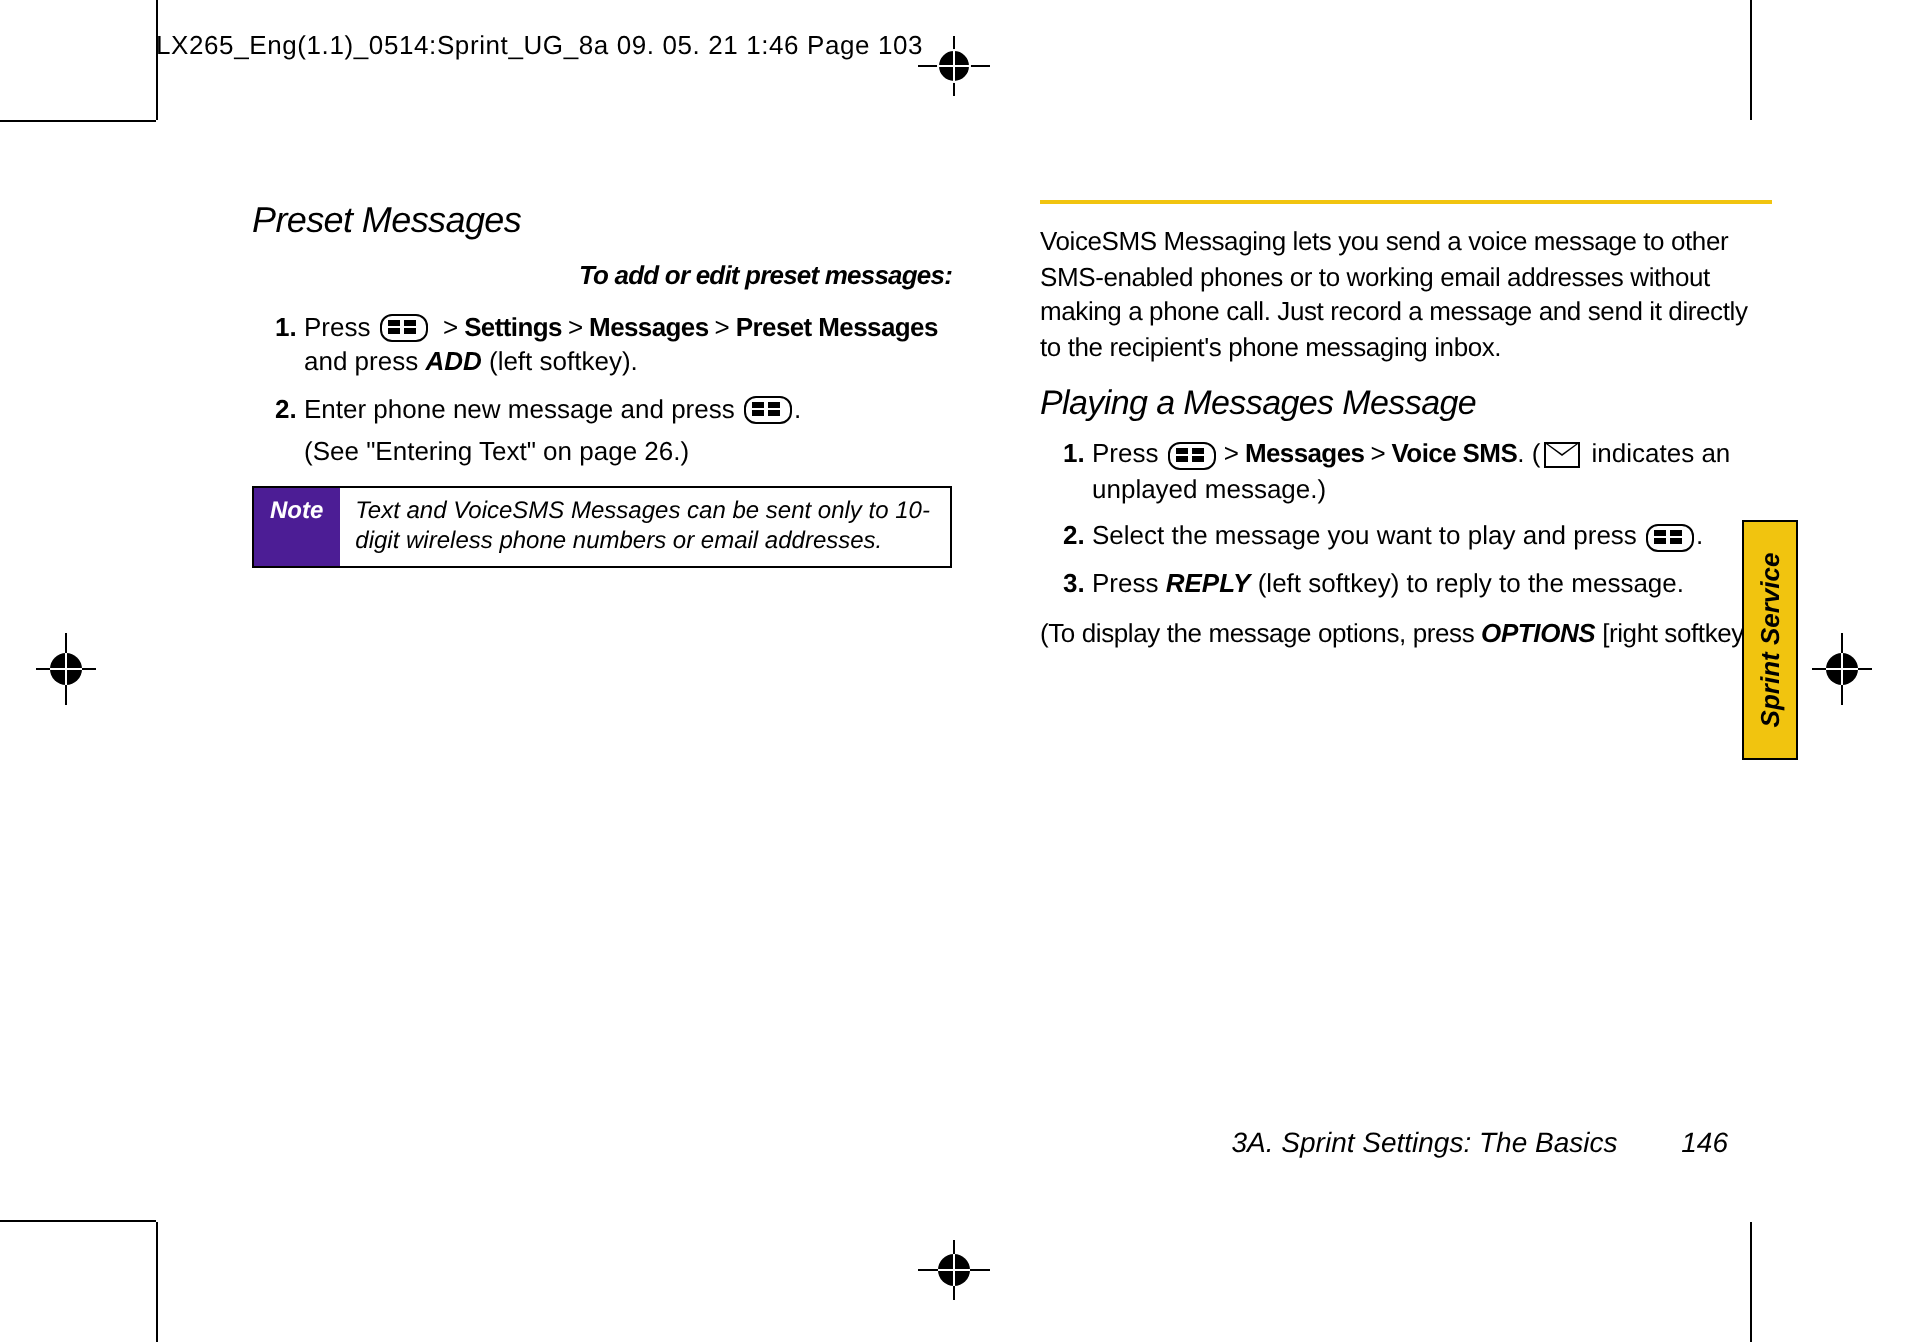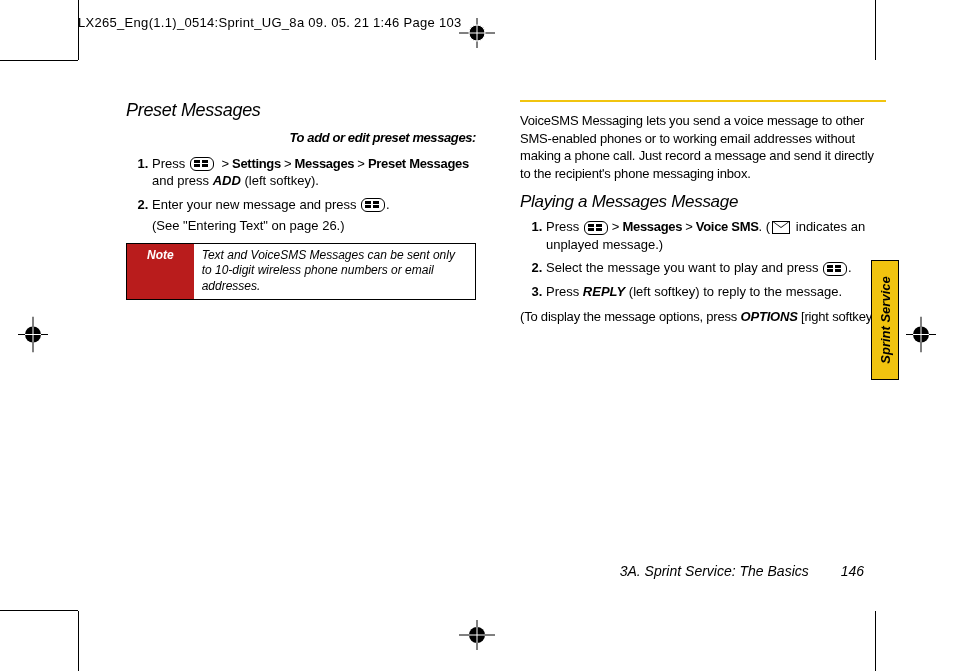--- a/index.html
+++ b/index.html
@@ -115,25 +115,25 @@
     border-left:7px solid transparent; border-right:7px solid transparent; border-top:5px solid #fff;
   }
   .note-box {
     border: 1px solid #000;
     display: flex;
     font-size: 12px;
     font-style: italic;
     margin-top: 8px;
   }
   .note-label {
-    background: #b91c1c;
+    background: #4c1d95;
     color: #fff;
     font-weight: bold;
     font-style: italic;
-    padding: 4px 20px;
+    padding: 4px 8px;
     display:flex; align-items:flex-start;
   }
   .note-text {
     padding: 4px 8px;
     line-height: 1.3;
   }
   .side-tab {
     position: absolute;
     right: 55px;
     top: 260px;
@@ -217,21 +217,21 @@
 
   <div class="col col-left">
     <div class="h-sub">Preset Messages</div>
     <p class="lead-italic">To add or edit preset messages:</p>
     <ol class="steps">
       <li>
         <span>Press </span><span class="key-icon"></span>
         <span class="gt"></span><span class="b">Settings</span><span class="gt"></span><span class="b">Messages</span><span class="gt"></span><span class="b">Preset Messages</span><span> and press </span><span class="bup">ADD</span><span> (left softkey).</span>
       </li>
       <li>
-        <span>Enter your new message and press </span><span class="key-icon"></span><span>.</span>
+        <span>Enter phone new message and press </span><span class="key-icon"></span><span>.</span>
         <div style="margin-top:4px;">(See "Entering Text" on page 26.)</div>
       </li>
     </ol>
     <div class="note-box">
       <div class="note-label">Note</div>
       <div class="note-text">Text and VoiceSMS Messages can be sent only to 10-digit wireless phone numbers or email addresses.</div>
     </div>
   </div>
 
   <div class="col col-right">
@@ -253,15 +253,15 @@
       <span>(To display the message options, press </span><span class="bup">OPTIONS</span><span> [right softkey].)</span>
     </p>
   </div>
 </div>
 
 <div class="side-tab">
   <div class="side-tab-text">Sprint Service</div>
 </div>
 
 <div class="footer">
-  <span>3A. Sprint Service: The Basics</span>
+  <span>3A. Sprint Settings: The Basics</span>
   <span class="num">146</span>
 </div>
 
 </body></html>

